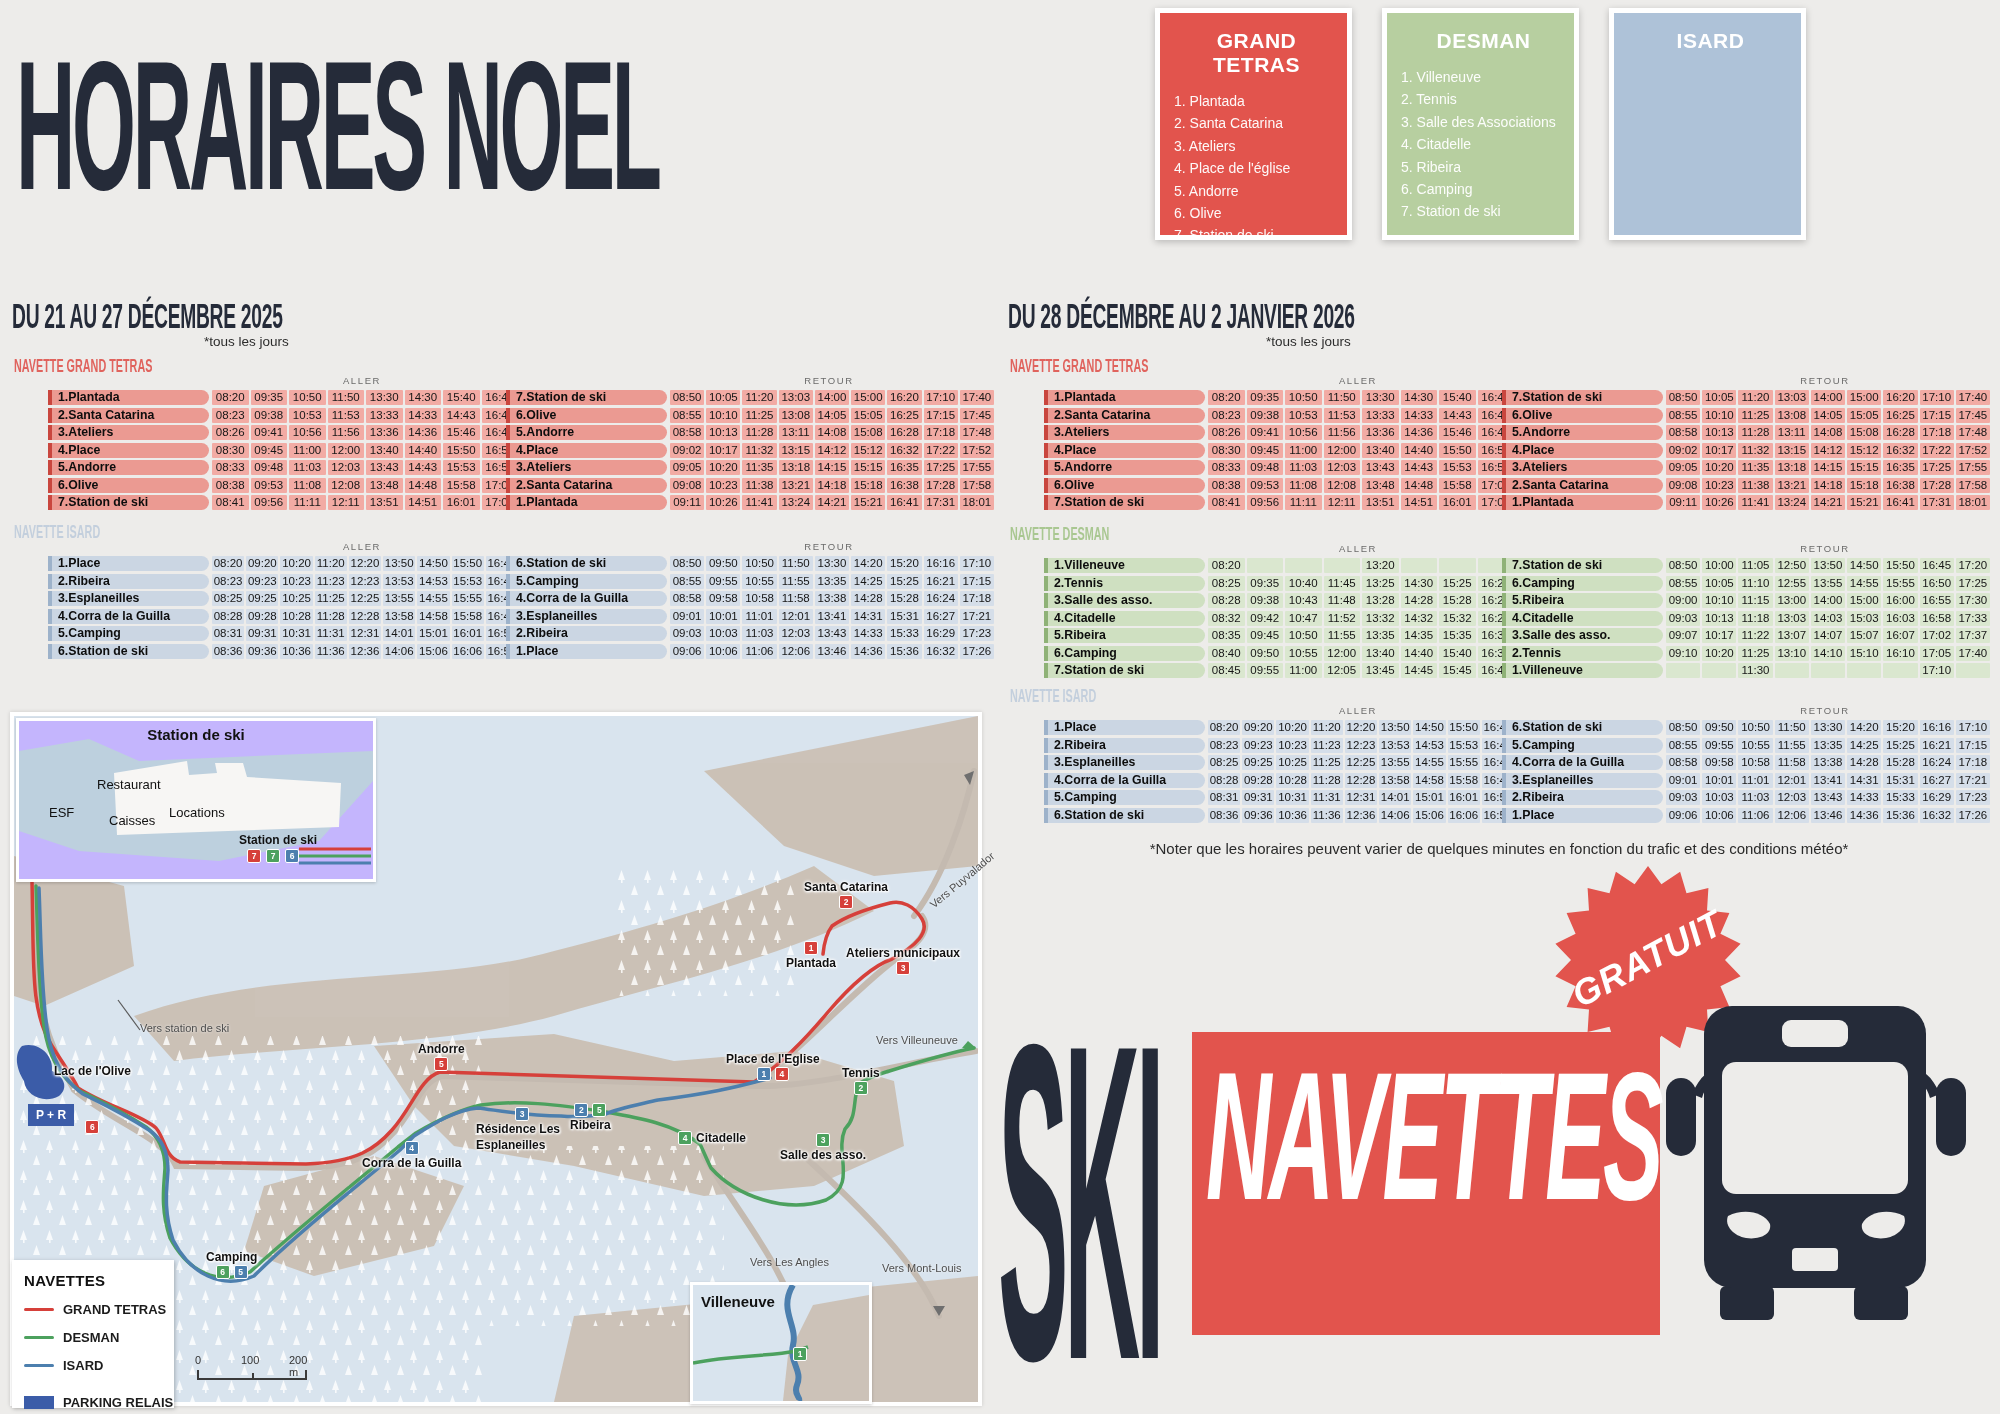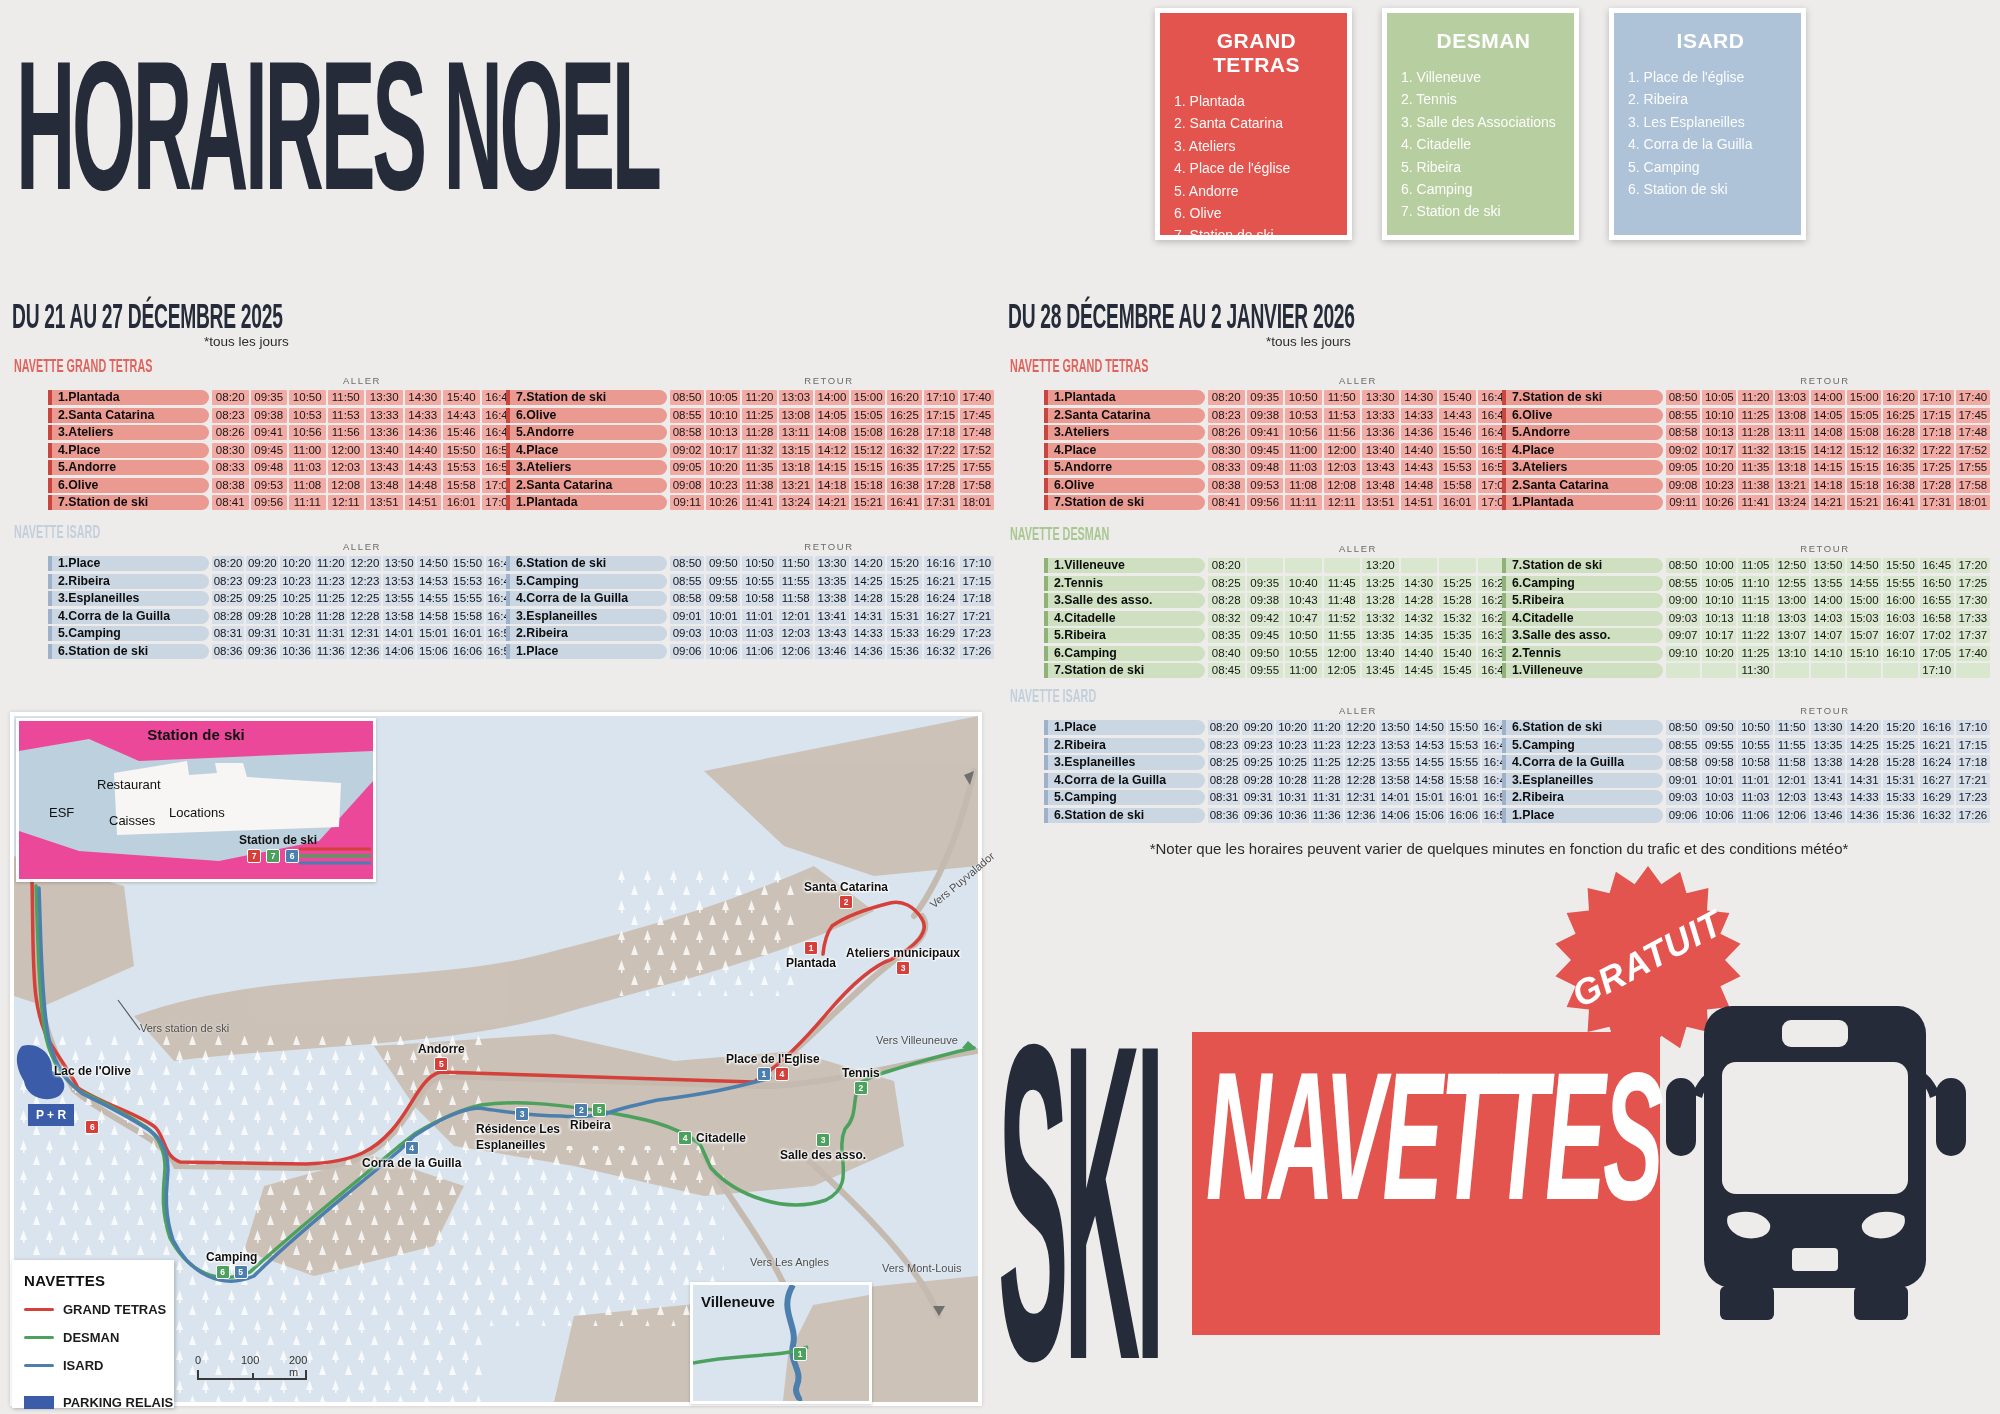--- a/index.html
+++ b/index.html
@@ -68,21 +68,21 @@
   .map-stop.wrap .map-stop-label{white-space:normal;width:92px;text-align:left;line-height:1.3;}
   .badges{display:flex;gap:4px;margin:1px 0;}
   .badge{display:inline-block;width:12px;height:12px;border-radius:2px;border:1px solid #fff;
          color:#fff;font-size:8.5px;font-weight:700;line-height:12px;text-align:center;}
   .badge-red{background:var(--map_red);}
   .badge-green{background:var(--map_green);}
   .badge-blue{background:var(--map_blue);}
   .map-dir{position:absolute;font-size:11px;color:#4d4d4d;white-space:nowrap;z-index:4;
            text-shadow:0 0 3px rgba(255,255,255,.9);}
 
-  #station-inset{left:2px;top:2px;width:360px;height:164px;background:#ec4899;border:3px solid #fff;
+  #station-inset{left:2px;top:2px;width:360px;height:164px;background:#c4b5fd;border:3px solid #fff;
                  box-sizing:border-box;z-index:6;box-shadow:0 1px 3px rgba(0,0,0,.2);}
   #station-inset-title{left:0;right:0;top:5px;text-align:center;font-size:15px;font-weight:800;color:#111;}
   .bldg-label{position:absolute;font-size:13px;font-weight:400;color:#111;}
   #bldg-0{left:78px;top:56px;}
   #bldg-1{left:30px;top:84px;}
   #bldg-2{left:90px;top:92px;}
   #bldg-3{left:150px;top:84px;}
   #station-stop-label{left:220px;top:112px;font-size:12px;font-weight:700;color:#111;}
   #station-inset-badges{left:228px;top:128px;position:absolute;display:flex;gap:5px;}
 
@@ -153,28 +153,20 @@
           <div class="route-card-item">4. Citadelle</div>
           <div class="route-card-item">5. Ribeira</div>
           <div class="route-card-item">6. Camping</div>
           <div class="route-card-item">7. Station de ski</div>
         </div>
       </div>
     </div>
     <div class="route-card">
       <div class="route-card-inner" style="background: rgb(174, 194, 216);">
         <div class="route-card-title">ISARD</div>
-        <div class="route-card-list">
-          <div class="route-card-item">1. Place de l'église</div>
-          <div class="route-card-item">2. Ribeira</div>
-          <div class="route-card-item">3. Les Esplaneilles</div>
-          <div class="route-card-item">4. Corra de la Guilla</div>
-          <div class="route-card-item">5. Camping</div>
-          <div class="route-card-item">6. Station de ski</div>
-        </div>
       </div>
     </div>
   </div>
 
 <div class="period" id="period-1">
   <div class="period-title"><span class="cond">DU 21 AU 27 DÉCEMBRE 2025</span></div>
   <div class="period-subtitle">*tous les jours</div>
 <div class="nav-table theme-red t1">
       <div class="nav-label"><span class="cond">Navette Grand Tetras</span></div>
       <div class="half aller">

